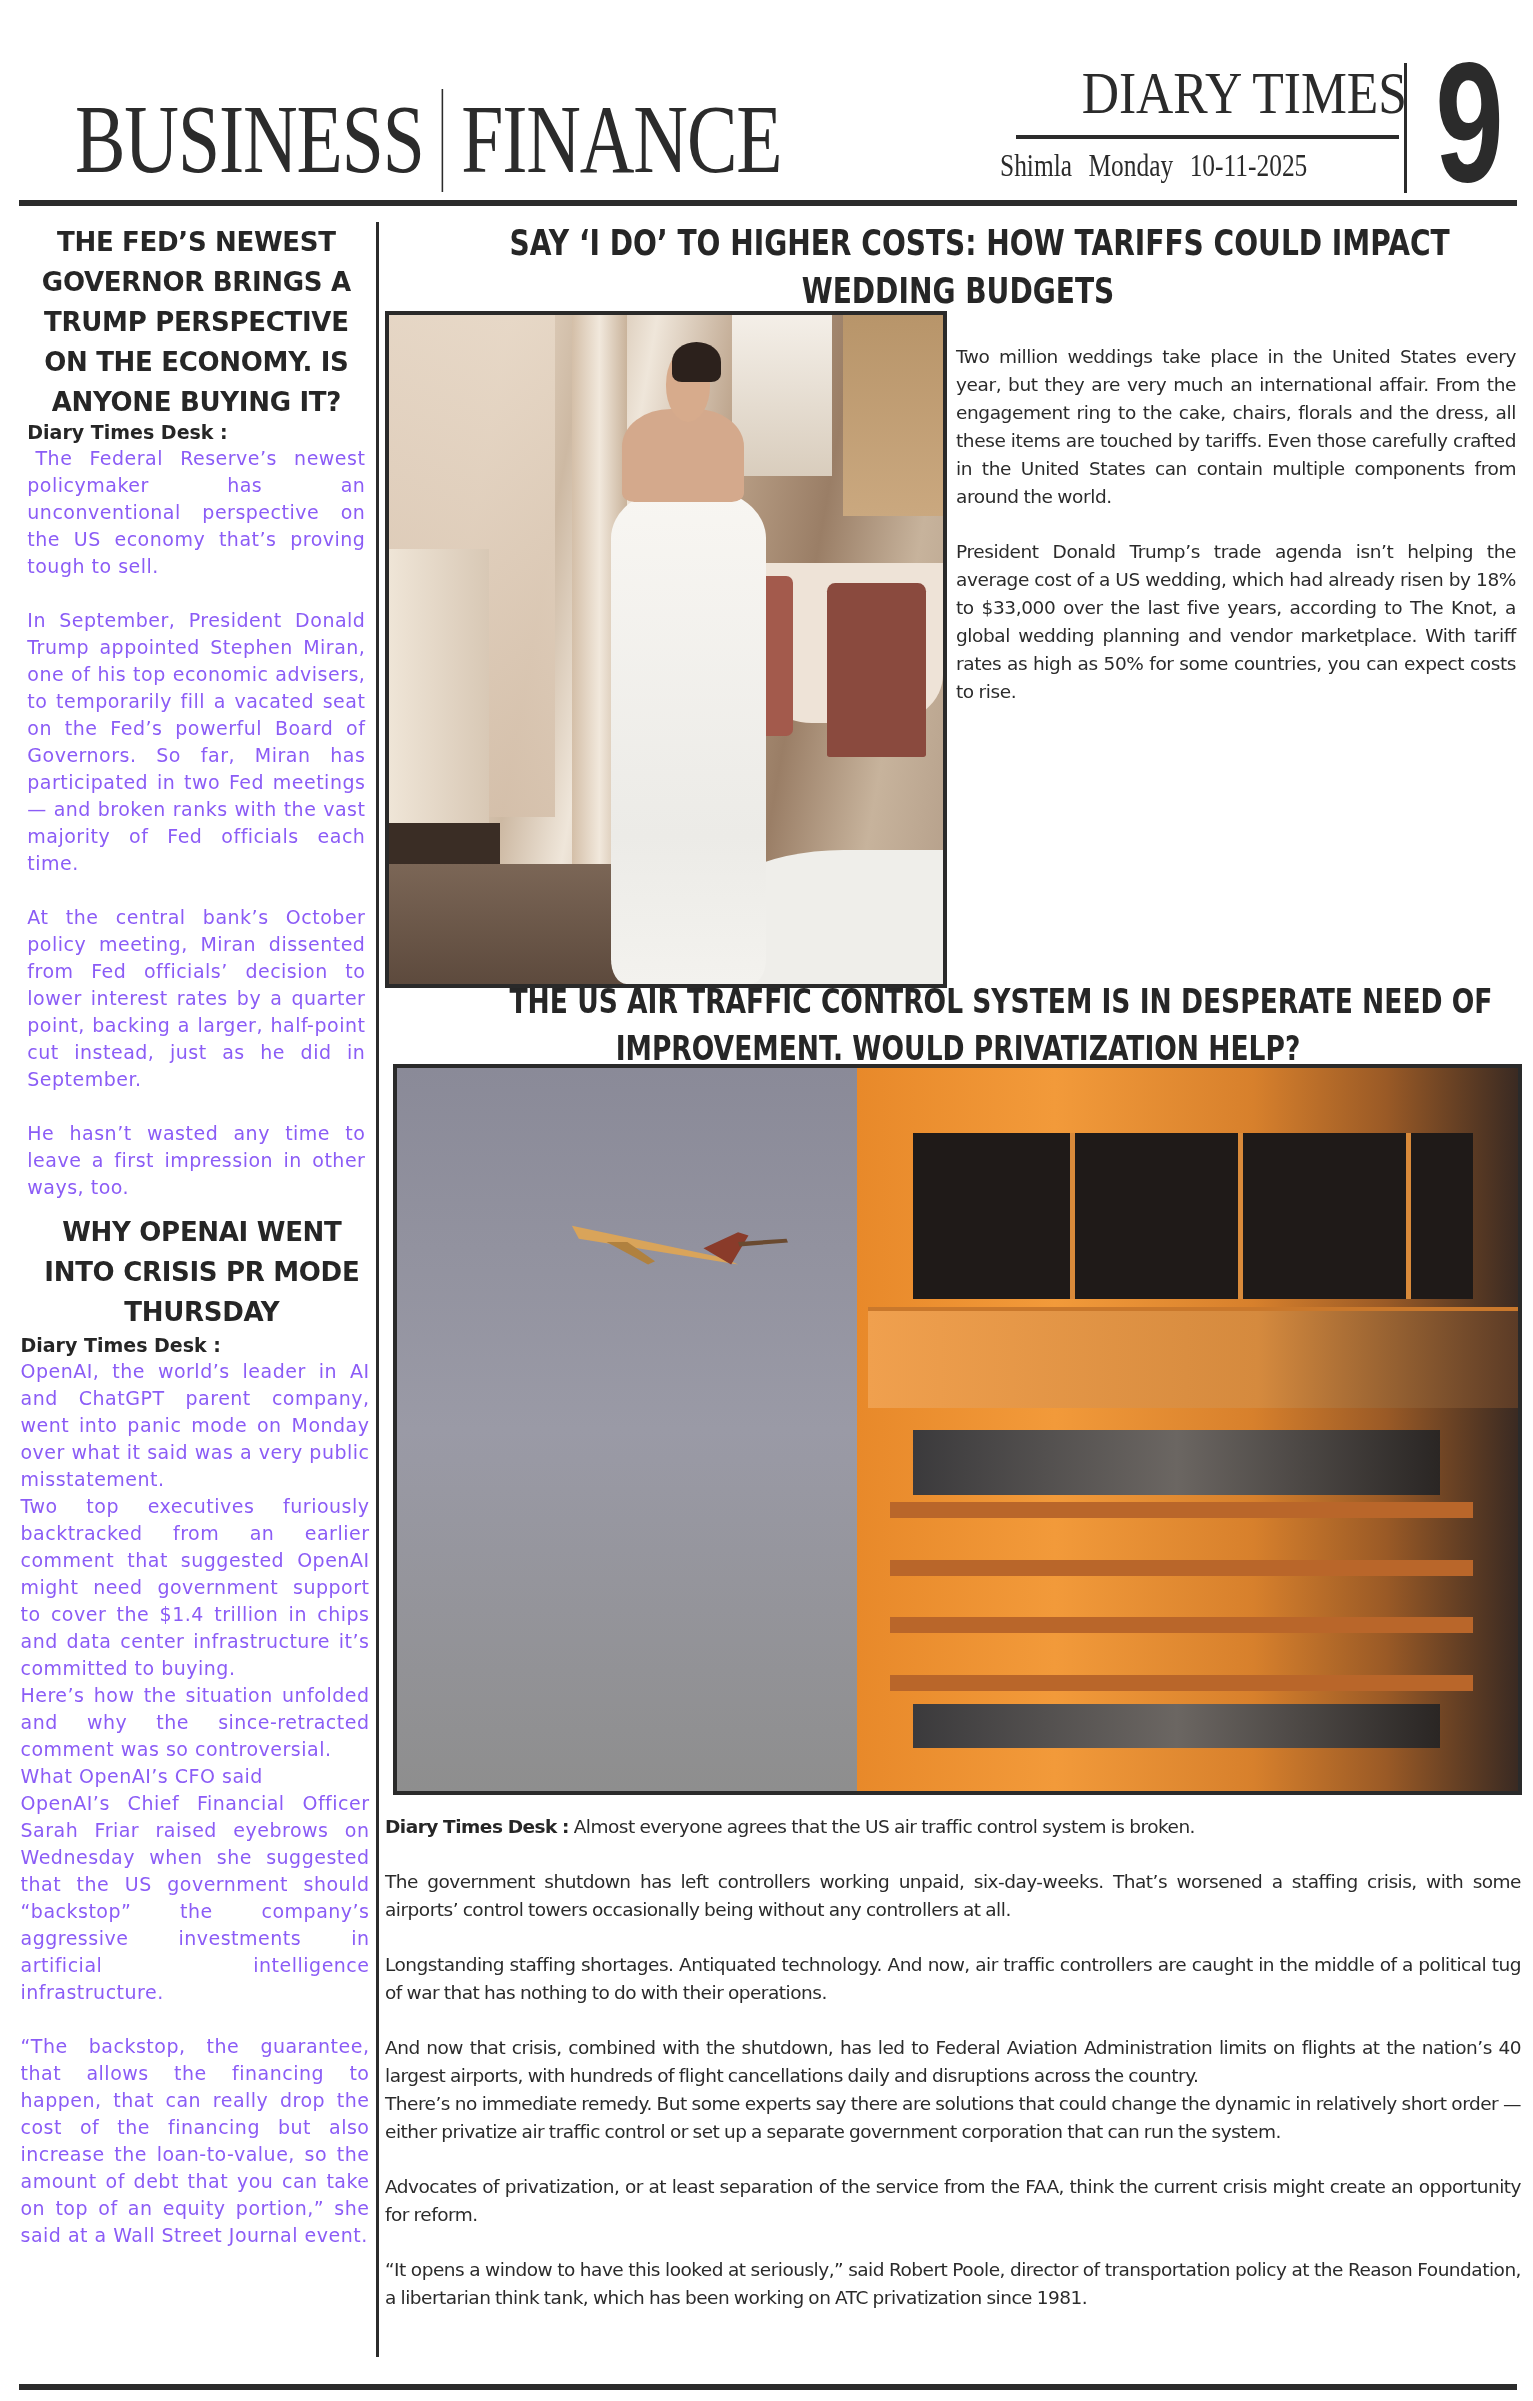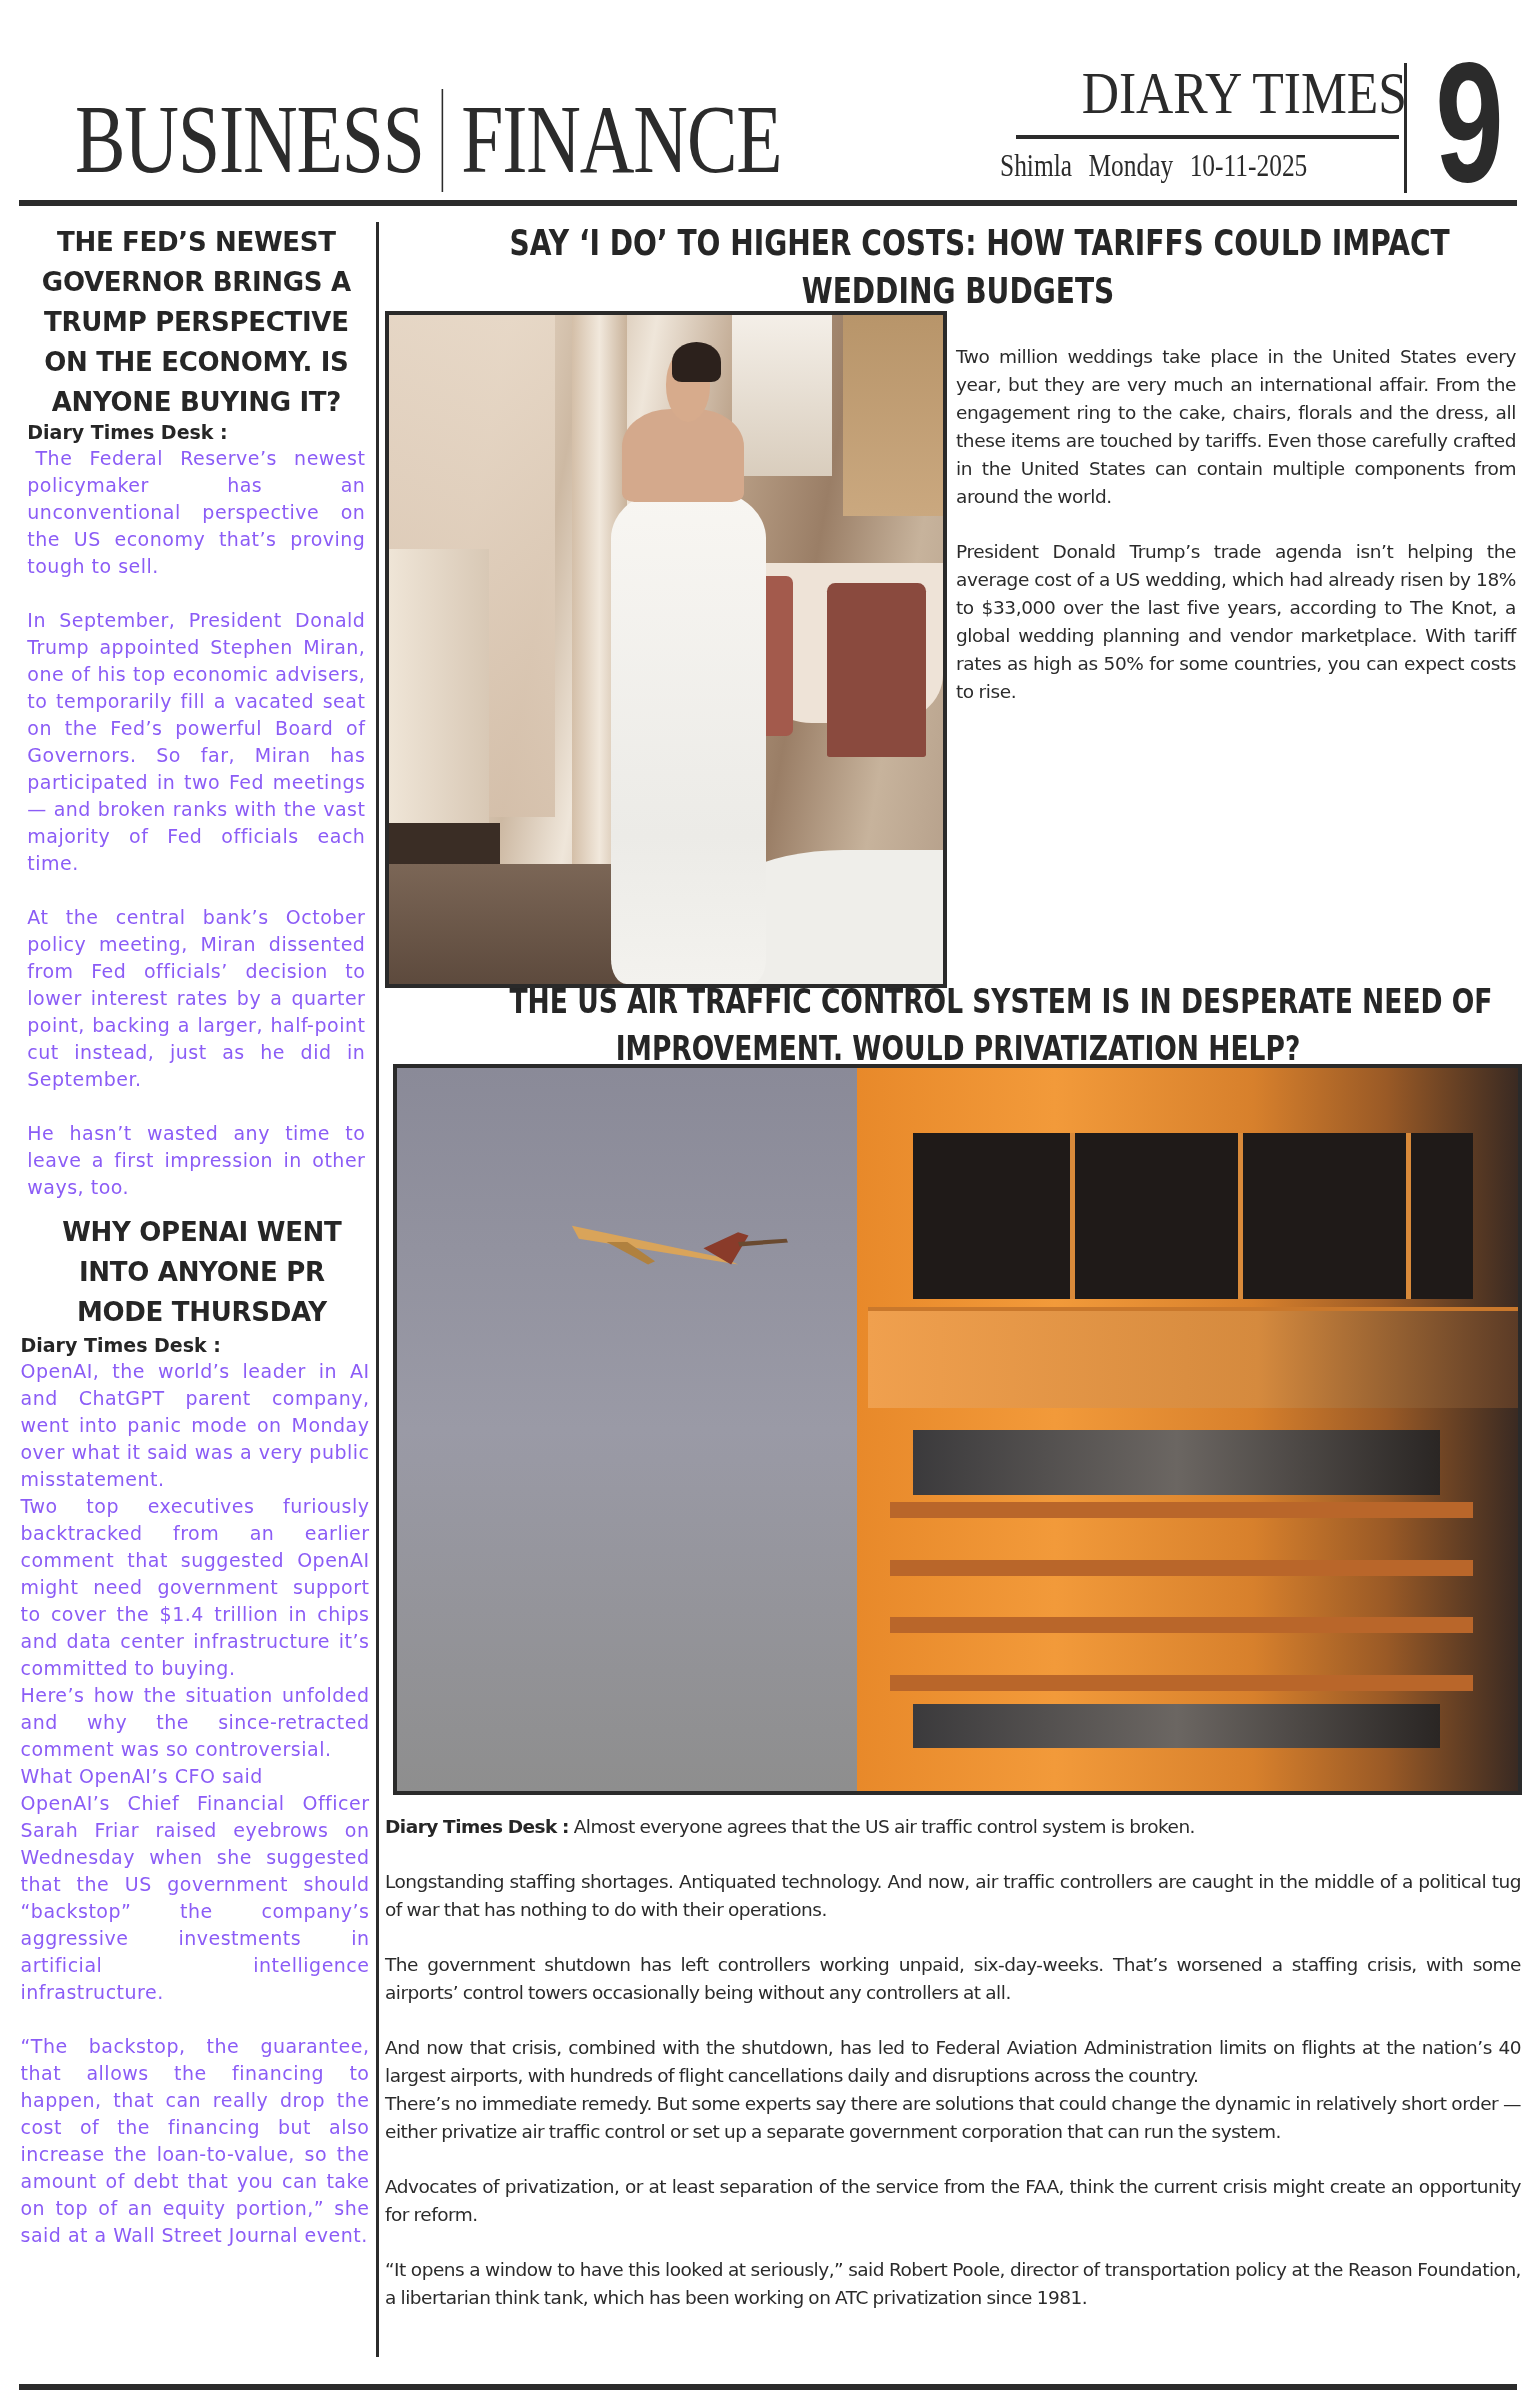--- a/index.html
+++ b/index.html
@@ -142,21 +142,21 @@
     <div class="desk-label" style="margin-top:-2.7px">Diary Times Desk :</div>
     <div class="left-body">
       <p style="text-indent:8.2px">The Federal Reserve’s newest policymaker has an unconventional perspective on the US economy that’s proving tough to sell.</p>
       <p class="gap">In September, President Donald Trump appointed Stephen Miran, one of his top economic advisers, to temporarily fill a vacated seat on the Fed’s powerful Board of Governors. So far, Miran has participated in two Fed meetings — and broken ranks with the vast majority of Fed officials each time.</p>
       <p class="gap">At the central bank’s October policy meeting, Miran dissented from Fed officials’ decision to lower interest rates by a quarter point, backing a larger, half-point cut instead, just as he did in September.</p>
       <p class="gap">He hasn’t wasted any time to leave a first impression in other ways, too.</p>
     </div>
   </article>
 
   <article class="art2">
-    <h2 class="lh1" style="padding-left:13.7px">WHY OPENAI WENT INTO ANYONE PR MODE THURSDAY</h2>
+    <h2 class="lh1" style="padding-left:13.7px">WHY OPENAI WENT INTO CRISIS PR MODE THURSDAY</h2>
     <div class="desk-label">Diary Times Desk :</div>
     <div class="left-body">
       <p>OpenAI, the world’s leader in AI and ChatGPT parent company, went into panic mode on Monday over what it said was a very public misstatement.</p>
       <p>Two top executives furiously backtracked from an earlier comment that suggested OpenAI might need government support to cover the $1.4 trillion in chips and data center infrastructure it’s committed to buying.</p>
       <p>Here’s how the situation unfolded and why the since-retracted comment was so controversial.</p>
       <p style="text-align:left">What OpenAI’s CFO said</p>
       <p>OpenAI’s Chief Financial Officer Sarah Friar raised eyebrows on Wednesday when she suggested that the US government should “backstop” the company’s aggressive investments in artificial intelligence infrastructure.</p>
       <p class="gap">“The backstop, the guarantee, that allows the financing to happen, that can really drop the cost of the financing but also increase the loan-to-value, so the amount of debt that you can take on top of an equity portion,” she said at a Wall Street Journal event.</p>
     </div>
   </article>
@@ -212,22 +212,22 @@
   <svg class="plane" viewBox="0 0 340 90" preserveAspectRatio="none">
     <polygon points="10,20 230,70 250,80 20,40" fill="#d9a45a"></polygon>
     <polygon points="200,55 250,30 265,35 240,80" fill="#8a3b2a"></polygon>
     <polygon points="60,45 120,80 130,75 90,45" fill="#b0813f"></polygon>
     <polygon points="250,45 320,40 322,46 252,52" fill="#6a4a30"></polygon>
   </svg>
 </figure>
 
 <article class="atc-text">
   <p><span class="inline-desk">Diary Times Desk :</span> <span>Almost everyone agrees that the US air traffic control system is broken.</span></p>
+  <p class="gap">The government shutdown has left controllers working unpaid, six-day-weeks. That’s worsened a staffing crisis, with some airports’ control towers occasionally being without any controllers at all.</p>
   <p class="gap">Longstanding staffing shortages. Antiquated technology. And now, air traffic controllers are caught in the middle of a political tug of war that has nothing to do with their operations.</p>
-  <p class="gap">The government shutdown has left controllers working unpaid, six-day-weeks. That’s worsened a staffing crisis, with some airports’ control towers occasionally being without any controllers at all.</p>
   <p class="gap">And now that crisis, combined with the shutdown, has led to Federal Aviation Administration limits on flights at the nation’s 40 largest airports, with hundreds of flight cancellations daily and disruptions across the country.</p>
   <p>There’s no immediate remedy. But some experts say there are solutions that could change the dynamic in relatively short order — either privatize air traffic control or set up a separate government corporation that can run the system.</p>
   <p class="gap">Advocates of privatization, or at least separation of the service from the FAA, think the current crisis might create an opportunity for reform.</p>
   <p class="gap">“It opens a window to have this looked at seriously,” said Robert Poole, director of transportation policy at the Reason Foundation, a libertarian think tank, which has been working on ATC privatization since 1981.</p>
 </article>
 
 <div class="bottom-rule"></div>
 
 
 </body></html>

